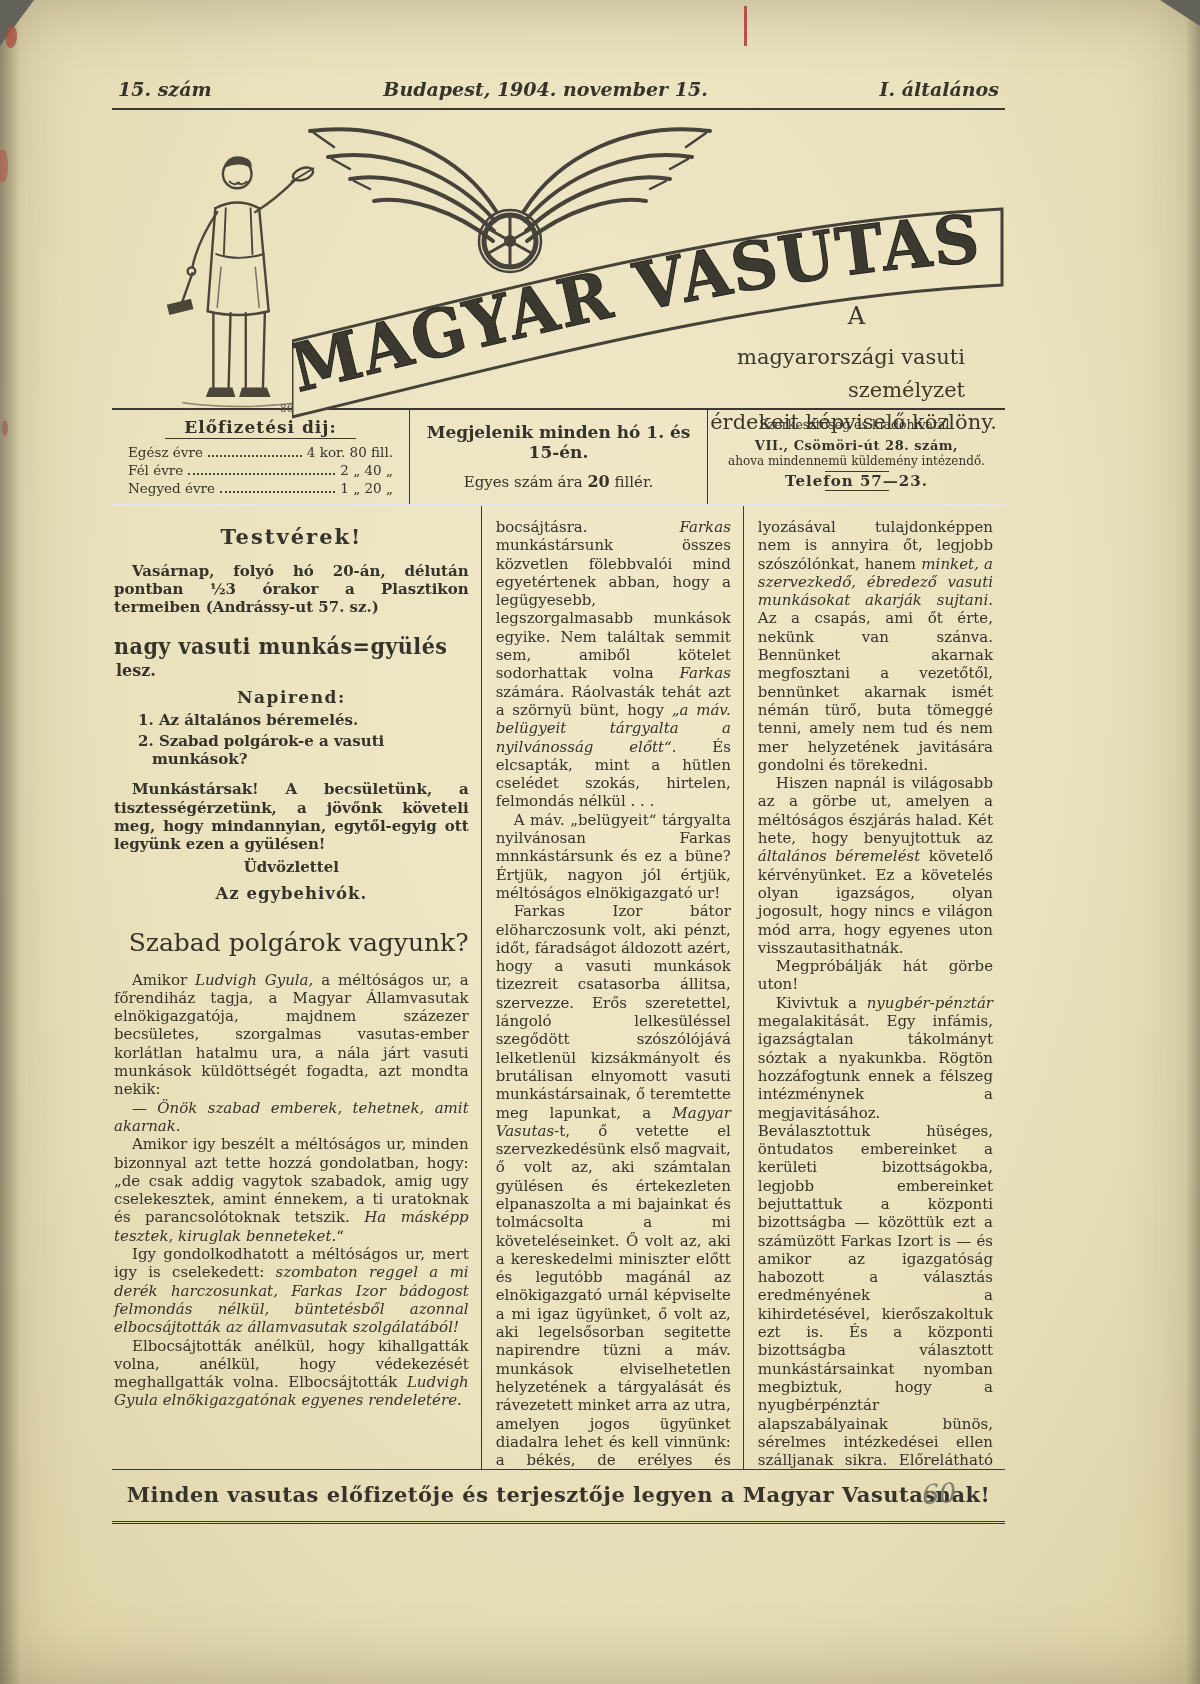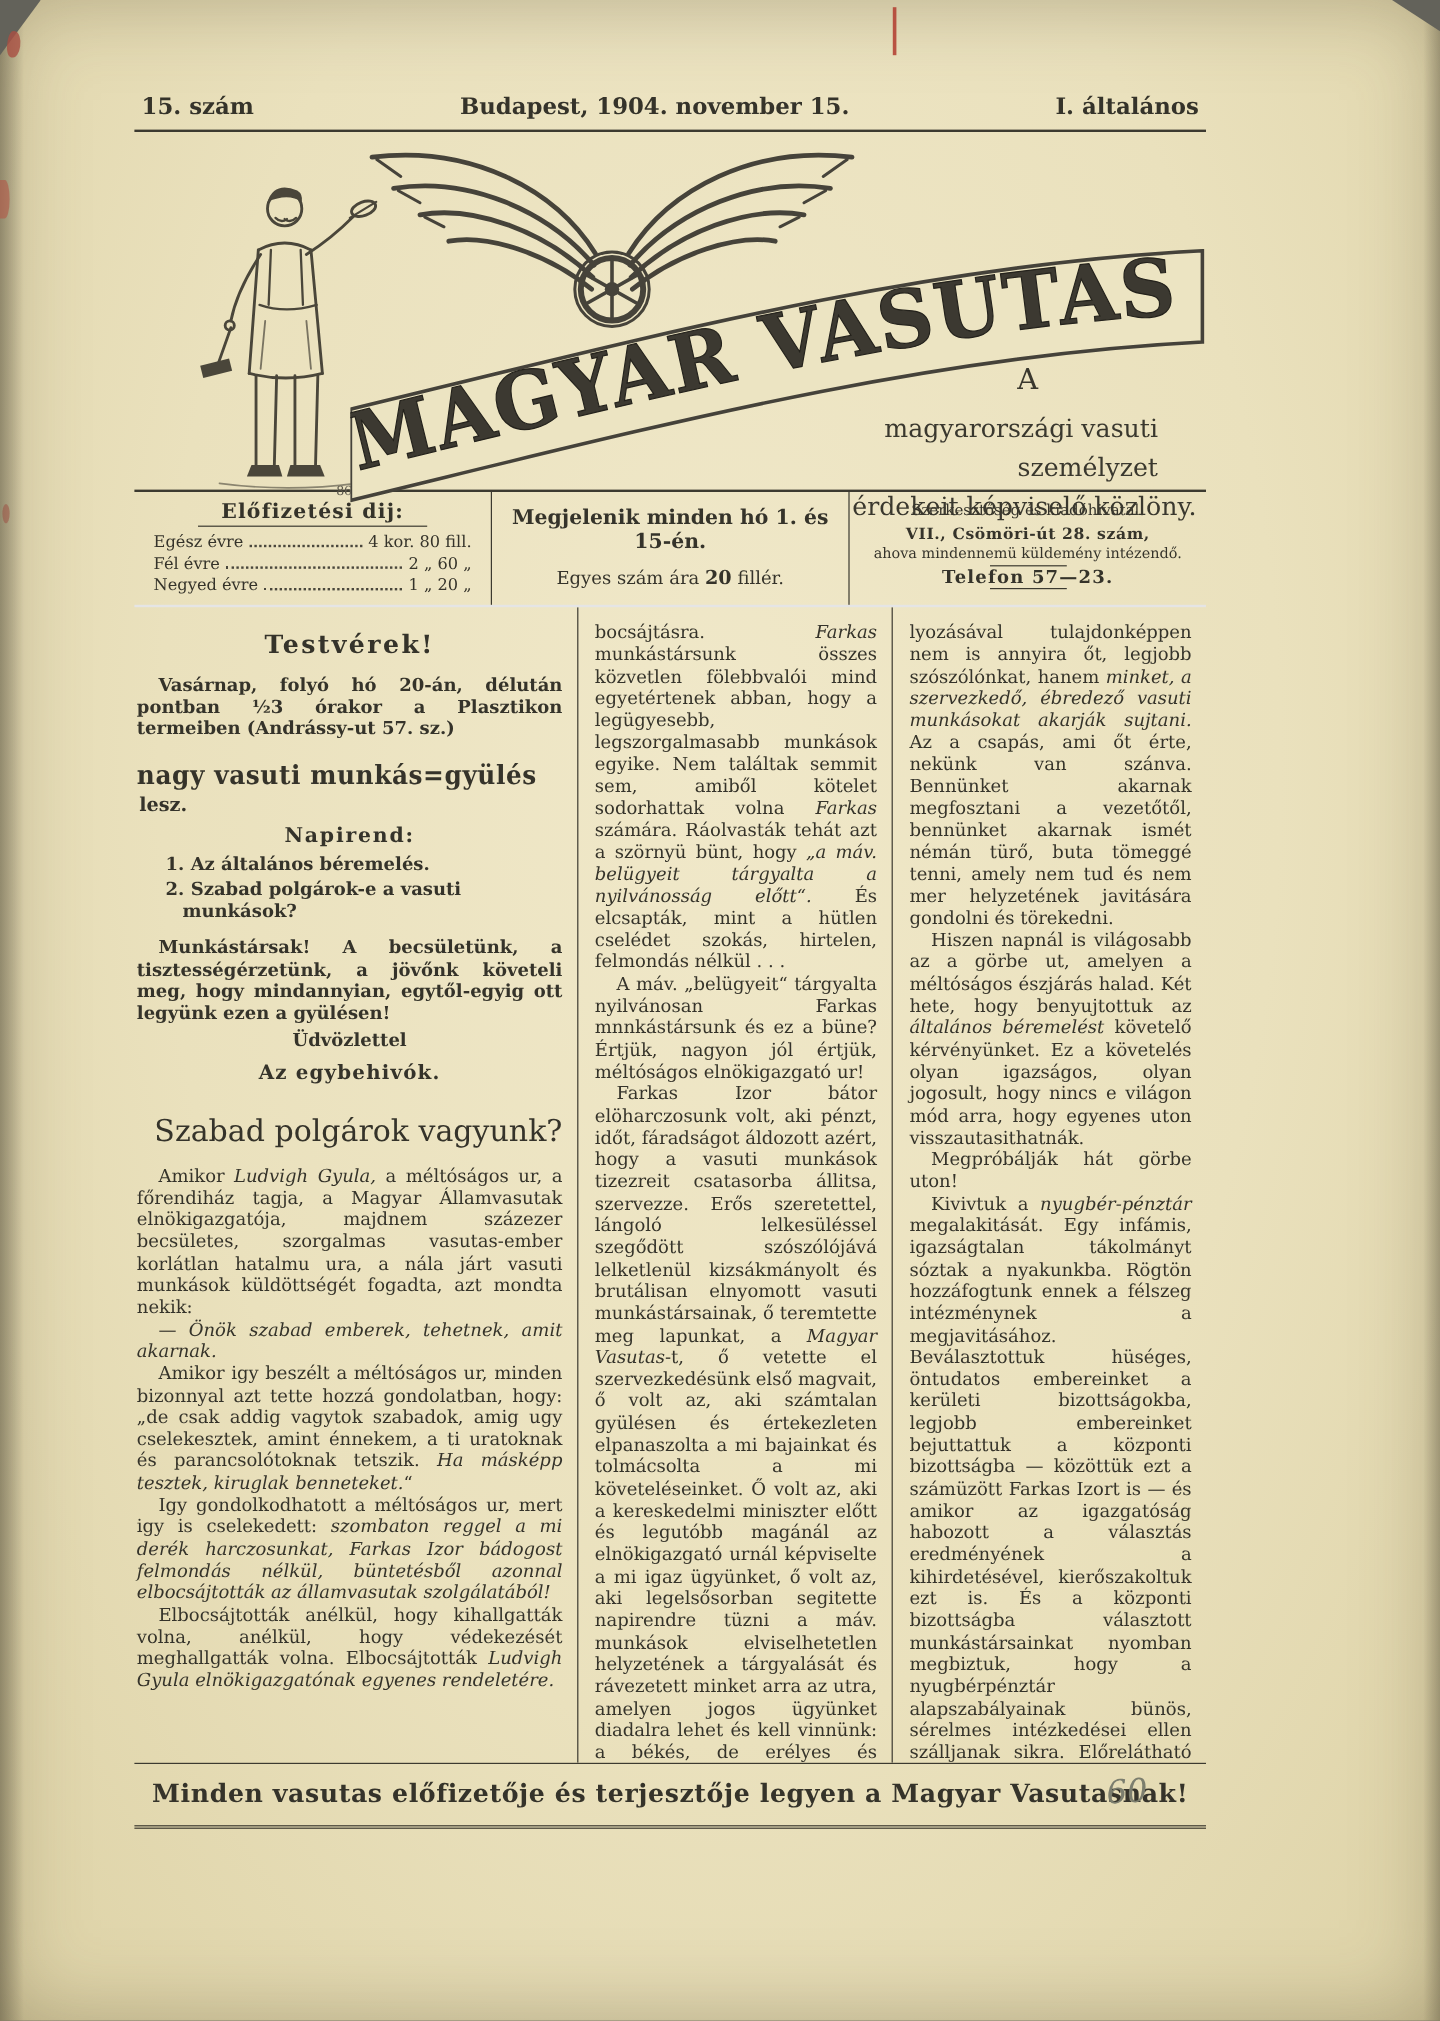--- a/index.html
+++ b/index.html
@@ -29,21 +29,21 @@
     border-radius:40% 60% 50% 50%; transform:rotate(8deg); }
   .stain2 { left:0px; top:150px; width:8px; height:32px; background:#b05a4a; opacity:.65;
     border-radius:0 50% 50% 0; }
   .stain3 { left:744px; top:6px; width:3px; height:40px; background:#b23b2e; opacity:.85; }
   .stain4 { left:2px; top:420px; width:6px; height:16px; background:#9c4a3e; opacity:.5; border-radius:50%; }
 
   .content { position:absolute; left:112px; top:78px; width:893px; }
 
   
   .top-header { display:flex; justify-content:space-between; align-items:flex-start;
-    font-weight:bold; font-size:19px; padding:0 6px 8px 6px; border-bottom:2px solid #3c3a30; }
+    font-weight:bold; font-size:19px; padding:0 6px 8px 6px; border-bottom:2px solid #3c3a30;font-style:italic; }
 
   
   .masthead { position:relative; height:298px; }
   .worker-svg { position:absolute; left:8px; top:22px; width:202px; height:286px; }
   .emblem-svg { position:absolute; left:180px; top:15px; width:712px; height:318px; }
   .tagline { position:absolute; right:0px; top:188px; width:358px; text-align:right;
     font-size:21px; line-height:1.55; color:#3a382e; }
   .tagline .a-line { font-size:24px; padding-right:140px; margin-bottom:6px; }
   .tagline .t2 { padding-right:40px; }
   .tagline .t3 { padding-right:8px; }
@@ -185,21 +185,21 @@
     <div class="info-col">
       <div class="sub-title">Előfizetési dij:</div>
       <div class="sub-row">
         <span>Egész évre</span>
         <span class="leader"></span>
         <span>4 kor. 80 fill.</span>
       </div>
       <div class="sub-row">
         <span>Fél évre</span>
         <span class="leader"></span>
-        <span>2 „ 60 „</span>
+        <span>2 „ 40 „</span>
       </div>
       <div class="sub-row">
         <span>Negyed évre</span>
         <span class="leader"></span>
         <span>1 „ 20 „</span>
       </div>
     </div>
     <div class="info-col pub-col">
       <div class="pub-line1">Megjelenik minden hó 1. és 15-én.</div>
       <div class="pub-line2">

